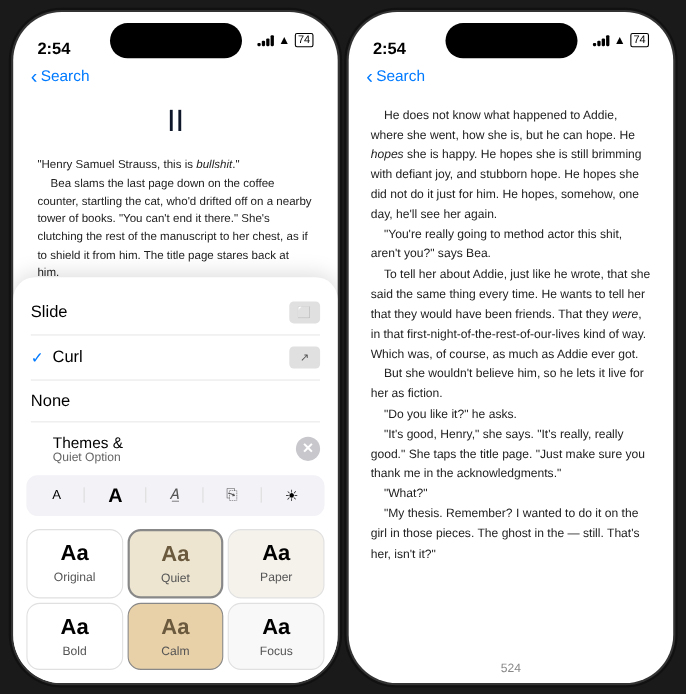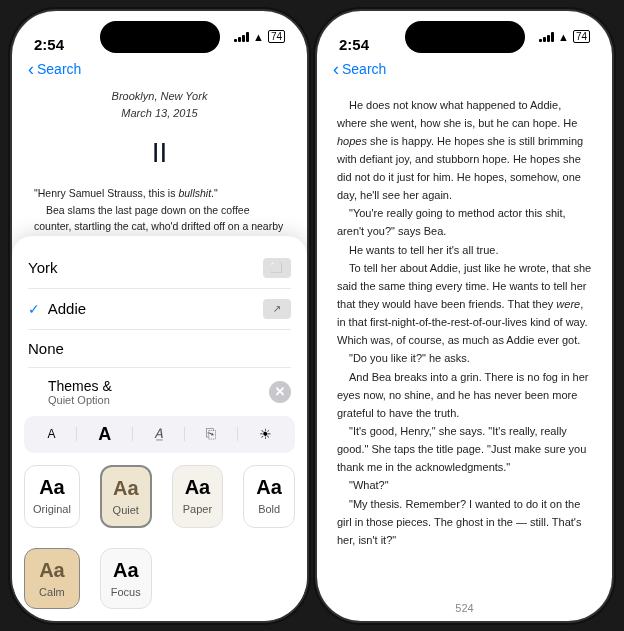--- a/index.html
+++ b/index.html
@@ -210,22 +210,22 @@
     .font-control-btn {
       font-size: 14px;
       color: #000;
     }
 
     .font-small { font-size: 12px; }
     .font-large { font-size: 18px; font-weight: 600; }
 
     .theme-grid {
       display: grid;
-      grid-template-columns: repeat(4, 1fr);
-      gap: 20px;
+      grid-template-columns: repeat(3, 1fr);
+      gap: 4px;
       padding: 8px 12px 12px;
     }
 
     .theme-item {
       border-radius: 12px;
       padding: 10px 8px;
       display: flex;
       flex-direction: column;
       align-items: center;
       gap: 4px;
@@ -304,53 +304,49 @@
     </div>
 
     <div class="nav-bar">
       <div class="nav-back">
         <span class="nav-back-arrow">‹</span>
         <span>Search</span>
       </div>
     </div>
 
     <div class="book-content">
-      <div class="book-title">
-        <span>Brooklyn, New York</span><br>
-        <span>March 13, 2015</span>
-      </div>
       <div class="chapter-num">II</div>
       <div style="font-size:10.5px; line-height:1.55; color:#222;">
         <p>"Henry Samuel Strauss, this is <em>bullshit</em>."</p>
         <p style="text-indent:12px">Bea slams the last page down on the coffee counter, startling the cat, who'd drifted off on a nearby tower of books. "You can't end it there." She's clutching the rest of the manuscript to her chest, as if to shield it from him. The title page stares back at him.</p>
         <p style="text-indent:12px;font-style:italic">The Invisible Life of Addie LaRue.</p>
         <p style="text-indent:12px">"What happened to her? Did she really go with Luc? After all that?"</p>
         <p style="text-indent:12px">Henry shrugs. "I assume so."</p>
         <p style="text-indent:12px">"You assume so?"</p>
         <p style="text-indent:12px">The truth is, he doesn't know.</p>
         <p style="text-indent:12px">He's s</p>
         <p style="text-indent:12px">scribe t</p>
         <p style="text-indent:12px">them in</p>
         <p style="text-indent:12px">hands b</p>
       </div>
     </div>
 
     <div class="overlay-panel">
 
       <div class="slide-options">
         <div class="slide-option-row">
-          <span class="slide-option-label">York</span>
+          <span class="slide-option-label">Slide</span>
           <div class="slide-option-icon">
             <span style="font-size:10px;color:#555">⬜</span>
           </div>
         </div>
         <div class="slide-option-row">
           <div style="display:flex;align-items:center;">
             <span class="checkmark">✓</span>
-            <span class="slide-option-label">Addie</span>
+            <span class="slide-option-label">Curl</span>
           </div>
           <div class="slide-option-icon">
             <span style="font-size:10px;color:#555">↗</span>
           </div>
         </div>
         <div class="slide-option-row">
           <span class="slide-option-label">None</span>
         </div>
       </div>
 
@@ -423,24 +419,23 @@
     <div class="nav-bar">
       <div class="nav-back">
         <span class="nav-back-arrow">‹</span>
         <span>Search</span>
       </div>
     </div>
 
     <div class="right-book-content">
       <p style="text-indent:12px">He does not know what happened to Addie, where she went, how she is, but he can hope. He <em>hopes</em> she is happy. He hopes she is still brimming with defiant joy, and stubborn hope. He hopes she did not do it just for him. He hopes, somehow, one day, he'll see her again.</p>
       <p style="text-indent:12px">"You're really going to method actor this shit, aren't you?" says Bea.</p>
-      <p style="text-indent:12px">He wants to tell her it's all true.</p>
       <p style="text-indent:12px">To tell her about Addie, just like he wrote, that she said the same thing every time. He wants to tell her that they would have been friends. That they <em>were</em>, in that first-night-of-the-rest-of-our-lives kind of way. Which was, of course, as much as Addie ever got.</p>
+      <p style="text-indent:12px">But she wouldn't believe him, so he lets it live for her as fiction.</p>
       <p style="text-indent:12px">"Do you like it?" he asks.</p>
-      <p style="text-indent:12px">And Bea breaks into a grin. There is no fog in her eyes now, no shine, and he has never been more grateful to have the truth.</p>
       <p style="text-indent:12px">"It's good, Henry," she says. "It's really, really good." She taps the title page. "Just make sure you thank me in the acknowledgments."</p>
       <p style="text-indent:12px">"What?"</p>
       <p style="text-indent:12px">"My thesis. Remember? I wanted to do it on the girl in those pieces. The ghost in the — still. That's her, isn't it?"</p>
 
     </div>
 
     <div class="page-number">524</div>
   </div>
 
 </div>

